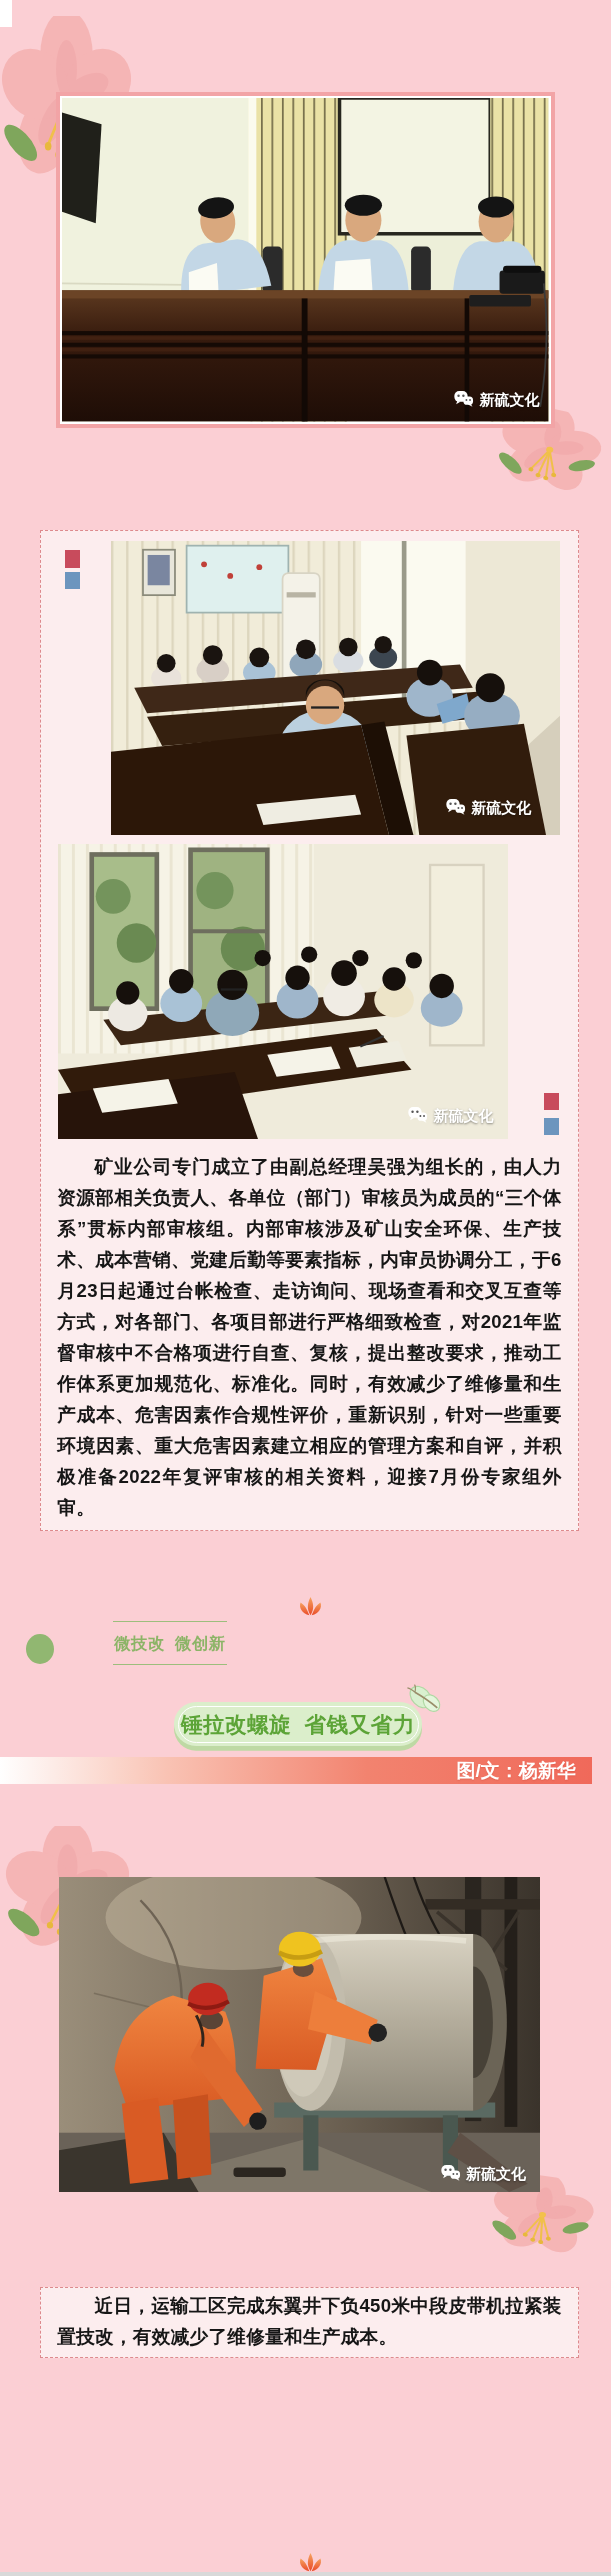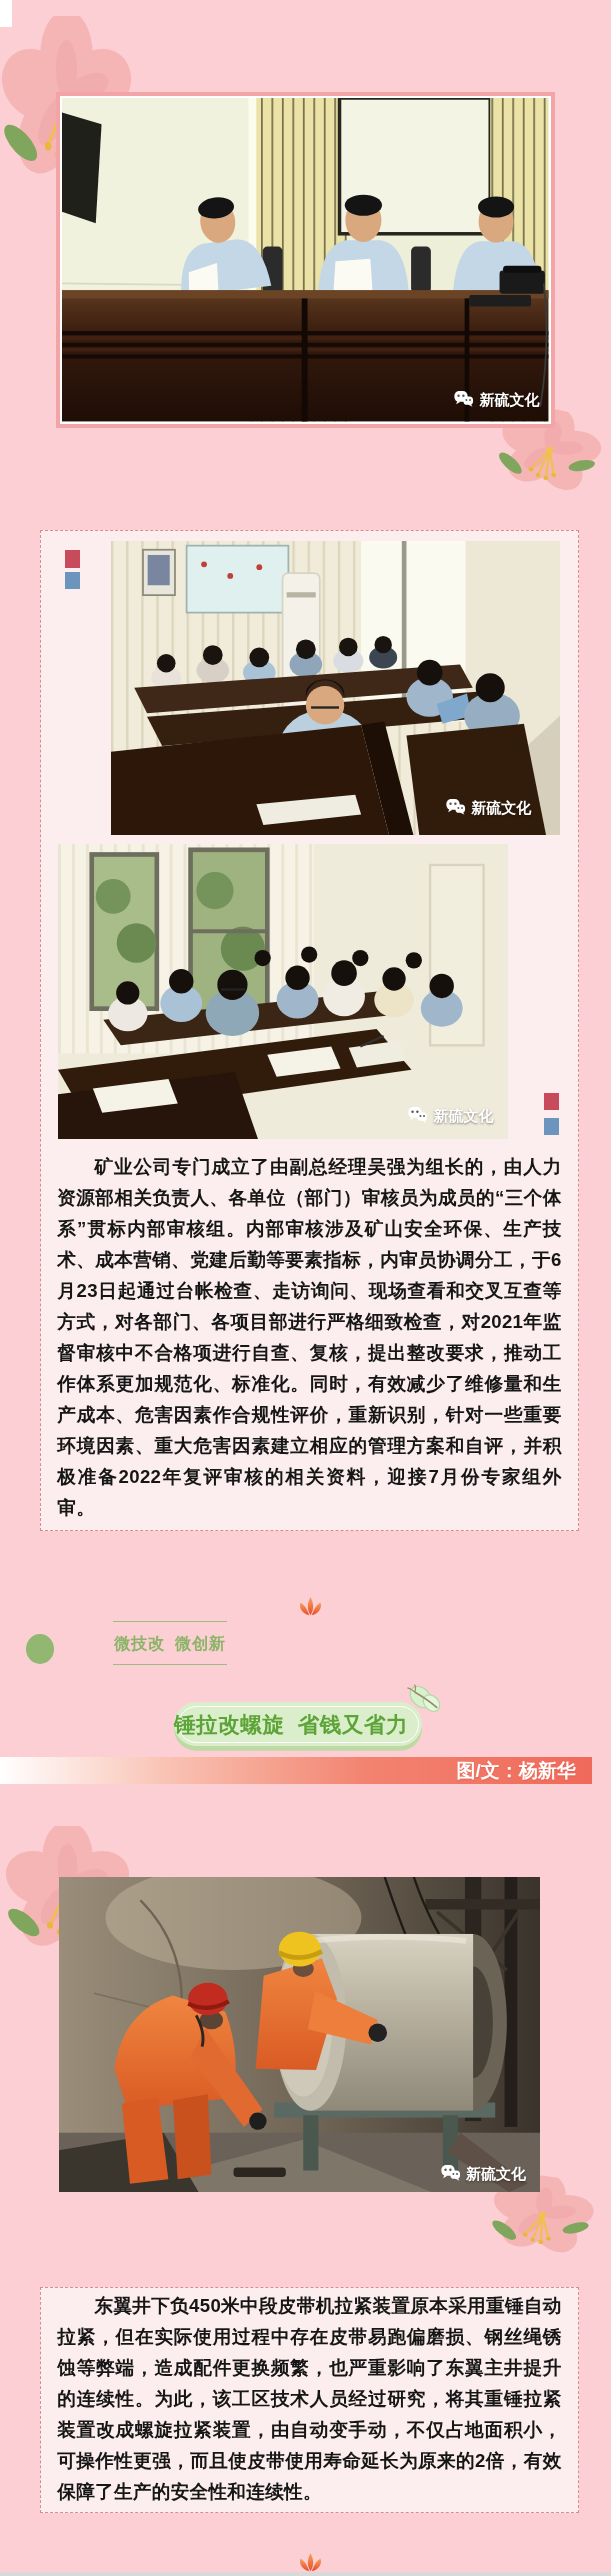--- a/index.html
+++ b/index.html
@@ -53,21 +53,21 @@
     border-top:1.2px solid #9CBE7C;border-bottom:1.2px solid #9CBE7C;
     padding:11px 0;text-align:center;
     color:#8CB467;font-size:16.3px;line-height:20px;font-weight:bold;
     white-space:pre;letter-spacing:0.6px;margin-left:36px;
   }
   
   .pill-btn{
     position:absolute;left:174px;top:1702px;width:248px;height:44px;
     background:#DBEECB;border-radius:23px;
     box-shadow:0 4.7px 0 #BED9A4;
-    display:flex;align-items:center;
+    display:flex;align-items:center;justify-content:center;
   }
   .pill-btn:before{
     content:"";position:absolute;inset:3.5px;border:1.2px solid #fff;border-radius:19px;
   }
   .pill-btn span{
     position:relative;color:#5CA437;font-size:21.5px;font-weight:bold;
     letter-spacing:0.6px;white-space:pre;
   }
   
   .banner{
@@ -485,21 +485,21 @@
   </svg>
   <div class="wm" style="right:14px;bottom:8.1px">
     <svg width="20" height="16.3" viewBox="0 0 32 27">
         <use href="#wechat-sym"></use>
       </svg>
     <span>新硫文化</span>
   </div>
 </div>
 
 <div class="card" style="top:2287px;padding-top:2.3px;padding-bottom:4.7px">
-  <p>东翼井下负450米中段皮带机拉紧装置原本采用重锤自动拉紧，但在实际使用过程中存在皮带易跑偏磨损、钢丝绳锈蚀等弊端，造成配件更换频繁，也严重影响了东翼主井提升的连续性。为此，该工区技术人员经过研究，将其重锤拉紧装置改成螺旋拉紧装置，由自动变手动，不仅占地面积小，可操作性更强，而且使皮带使用寿命延长为原来的2倍，有效保障了生产的安全性和连续性。</p>
+  <p>近日，运输工区完成东翼井下负450米中段皮带机拉紧装置技改，有效减少了维修量和生产成本。</p>
 </div>
 
 <div class="leaf" style="left:297px;top:2552px">
   <svg viewBox="0 0 46 34" width="100%" height="100%">
       <use href="#leaf-sym"></use>
     </svg>
 </div>
 
 <div class="bottom-bar"></div>
 

